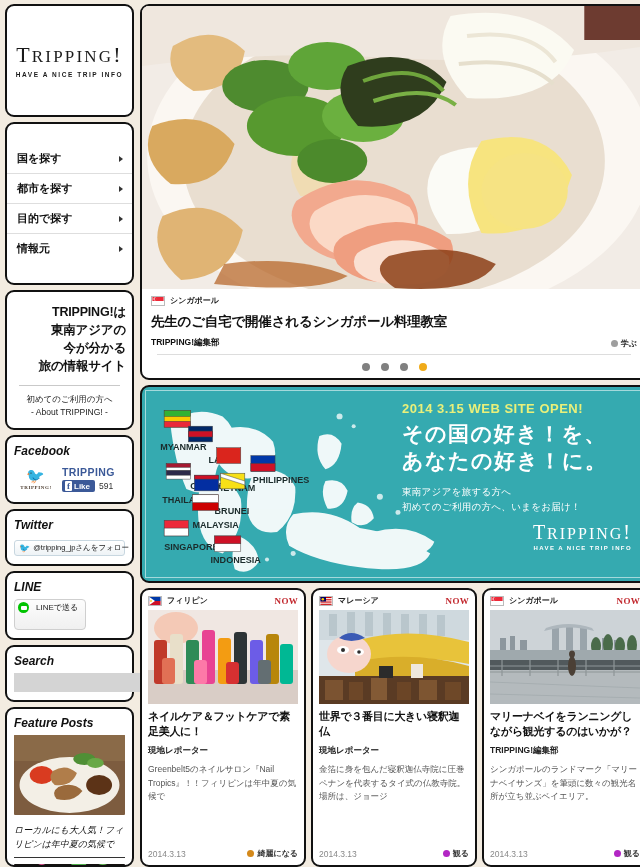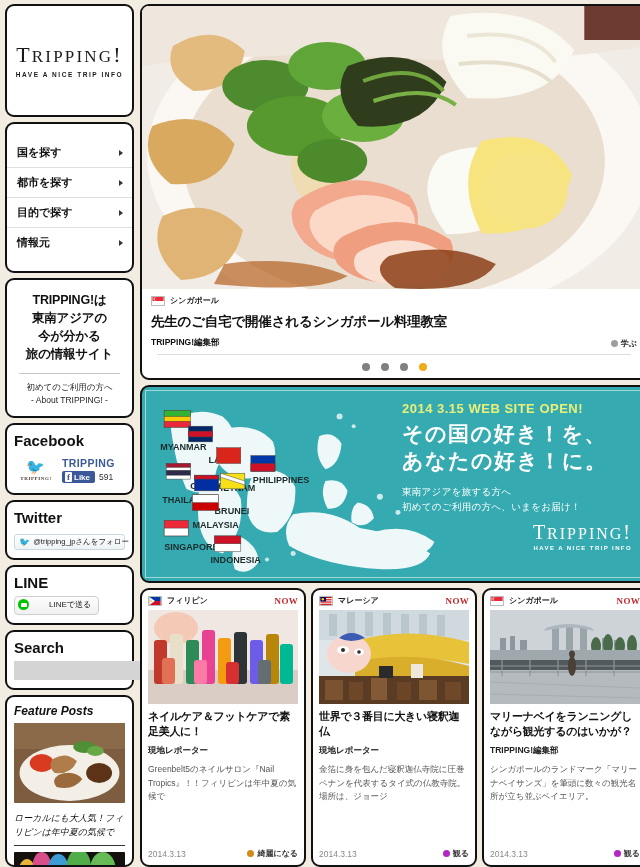--- a/index.html
+++ b/index.html
@@ -30,21 +30,21 @@
     font-size: 17px; letter-spacing: 2.2px; color: #1a1a1a;
     font-family: "Liberation Serif", "DejaVu Serif", serif;
     font-weight: 400; line-height: 1;
   }
   .logo-main .cap { font-size: 22px; }
   .logo-sub {
     font-size: 6.5px; letter-spacing: 1.55px; color: #1a1a1a;
     margin-top: 5px; font-weight: bold;
   }
 
-  .nav-box { padding: 14px 0; }
+  .nav-box { padding: 20px 0; }
   .nav-item {
     display: flex; align-items: center; justify-content: space-between;
     padding: 7px 9px 7px 10px;
     font-size: 11px; font-weight: bold; color: #111;
     border-bottom: 1px solid #dedede; cursor: pointer;
   }
   .nav-item:last-child { border-bottom: none; }
   .caret {
     width: 0; height: 0;
     border-left: 4px solid #333;
@@ -54,21 +54,21 @@
 
   .about-box { padding: 11px 6px 9px; text-align: center; }
   .about-title {
     font-size: 12.5px; font-weight: bold; color: #111;
     line-height: 1.45; letter-spacing: -0.2px;
   }
   .about-rule { height: 1px; background: #c9c9c9; margin: 9px 6px 7px; }
   .about-link { font-size: 8.5px; color: #222; line-height: 1.55; cursor: pointer; }
 
   .widget { padding: 7px 7px 8px; }
-  .widget-title { font-size: 15px; font-weight: bold; color: #111; margin-bottom: 5px; }
+  .widget-title { font-size: 12px; font-weight: bold; color: #111; margin-bottom: 5px; font-style: italic; }
 
   .fb-body { display: flex; align-items: center; gap: 4px; padding: 3px 0 2px; }
   .fb-bird { width: 44px; text-align: center; }
   .bird-glyph { font-size: 15px; line-height: 1; color: #9aa6a0; }
   .bird-cap { font-size: 5px; letter-spacing: .6px; color: #4a3b2e; font-weight: bold; margin-top: 2px;
     font-family: "Liberation Serif", serif; }
   .fb-right { flex: 1; }
   .fb-brand { font-size: 10.5px; font-weight: bold; color: #3b5998; letter-spacing: .4px; }
   .fb-likerow { display: flex; align-items: center; gap: 4px; margin-top: 2px; }
   .fb-like {
@@ -83,24 +83,24 @@
   .tw-btn {
     display: inline-flex; align-items: center; gap: 3px;
     border: 1px solid #c8d7e0; border-radius: 3px;
     background: linear-gradient(#ffffff,#eef3f6);
     padding: 2px 4px; font-size: 7.5px; color: #222; cursor: pointer;
     white-space: nowrap; width: 100%;
   }
   .tw-bird { color: #1da1f2; font-size: 9px; }
 
   .line-btn {
-    display: inline-flex; align-items: center; gap: 20px;
+    display: inline-flex; align-items: center; gap: 7px;
     border: 1px solid #cfcfcf; border-radius: 4px;
     background: linear-gradient(#fdfdfd,#f0f0f0);
-    padding: 2px 7px 4px 3px; font-size: 8px; color: #222; cursor: pointer;
+    padding: 2px 7px 16px 3px; font-size: 8px; color: #222; cursor: pointer;
   }
   .line-dot { width: 11px; height: 11px; border-radius: 50%; background: #00c300;
     display:inline-block; position: relative; }
   .line-dot::after { content:""; position:absolute; left:2.5px; top:3.5px; width:6px; height:4px;
     background:#fff; border-radius:1px; }
 
   .search-row { display: flex; height: 19px; }
   .search-input {
     flex: 1; background: #d4d4d4; border: none; outline: none;
     font-size: 10px; padding: 0 4px; font-family: inherit;
@@ -194,21 +194,21 @@
         <span>目的で探す</span>
         <span class="caret"></span>
       </div>
       <div class="nav-item">
         <span>情報元</span>
         <span class="caret"></span>
       </div>
     </nav>
 
     <section class="panel about-box">
-      <div class="about-title" style="white-space: pre-line;">TRIPPING!は
+      <div class="about-title" style="white-space: pre-line; text-align: right;">TRIPPING!は
 東南アジアの
 今が分かる
 旅の情報サイト</div>
       <div class="about-rule"></div>
       <div class="about-link">
         <div>初めてのご利用の方へ</div>
         <div>- About TRIPPING! -</div>
       </div>
     </section>
 

